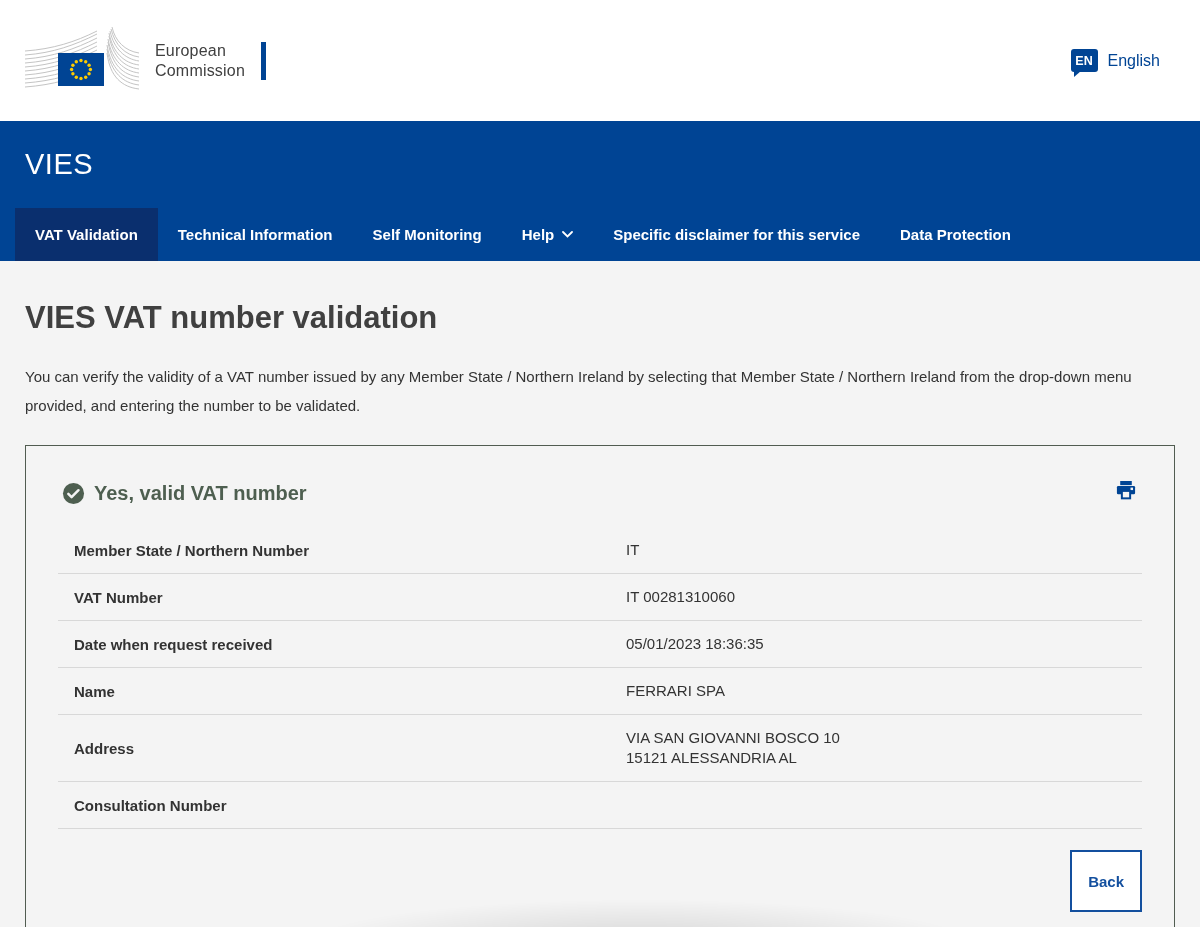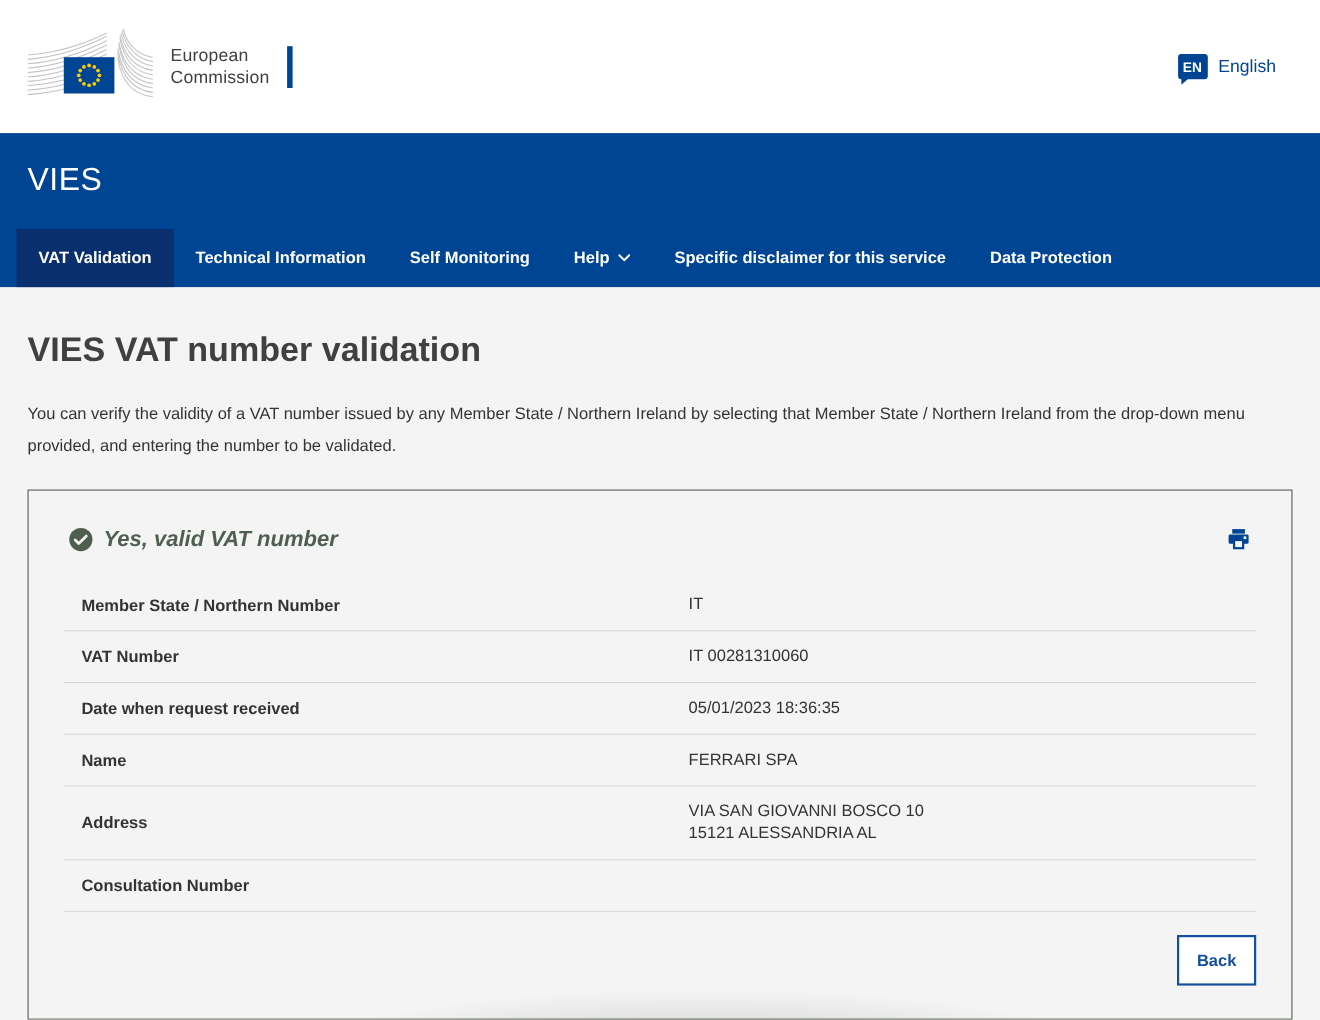--- a/index.html
+++ b/index.html
@@ -44,37 +44,37 @@
   .chevron-down svg { display: block; }
   
   .content { padding: 0 25px; }
   .page-title { margin-top: 39px; font-size: 31px; font-weight: bold; color: #404040; }
   .intro { margin-top: 26px; font-size: 15px; line-height: 29px; color: #333; max-width: 1150px; }
   
   .result-box {
     margin-top: 25px; border: 1px solid #515c51; min-height: 480px;
     padding: 33px 32px 30px 32px; position: relative; background: transparent;
   }
-  .result-header { display: flex; align-items: flex-start; padding-left: 4px; font-style: italic; }
+  .result-header { display: flex; align-items: flex-end; padding-left: 4px; }
   .check-icon { width: 23px; height: 23px; display: inline-block; }
   .status-title { margin-left: 9px; font-size: 20px; font-weight: bold; color: #4e5f50; flex: 1; }
   .print-btn { background: none; border: none; cursor: pointer; padding: 2px; margin-right: 4px; }
   
   .detail-table { margin-top: 22px; }
   .detail-row {
     display: grid; grid-template-columns: 552px 1fr;
     align-items: center; padding: 12px 0 12px 16px; min-height: 47px;
     border-bottom: 1px solid #d8d8d8;
   }
   .row-label { font-size: 15px; font-weight: bold; color: #333; }
   .row-value { font-size: 15px; color: #333; white-space: pre-line; line-height: 20px; }
   
   .actions { display: flex; justify-content: flex-end; margin-top: 21px; }
   .back-btn {
-    min-width: 71px; height: 46px; background: #ffffff;
+    min-width: 71px; height: 62px; background: #ffffff;
     border: 2px solid #134f9e; color: #134f9e;
     font-size: 15px; font-weight: bold; cursor: pointer; padding: 0 16px;
     font-family: "Liberation Sans", "DejaVu Sans", sans-serif;
   }
   
   .bottom-shadow {
     position: fixed; left: 300px; bottom: -18px; width: 680px; height: 46px;
     background: radial-gradient(ellipse at 50% 100%, rgba(0,0,0,0.12) 0%, rgba(0,0,0,0.0) 70%);
     pointer-events: none;
   }

